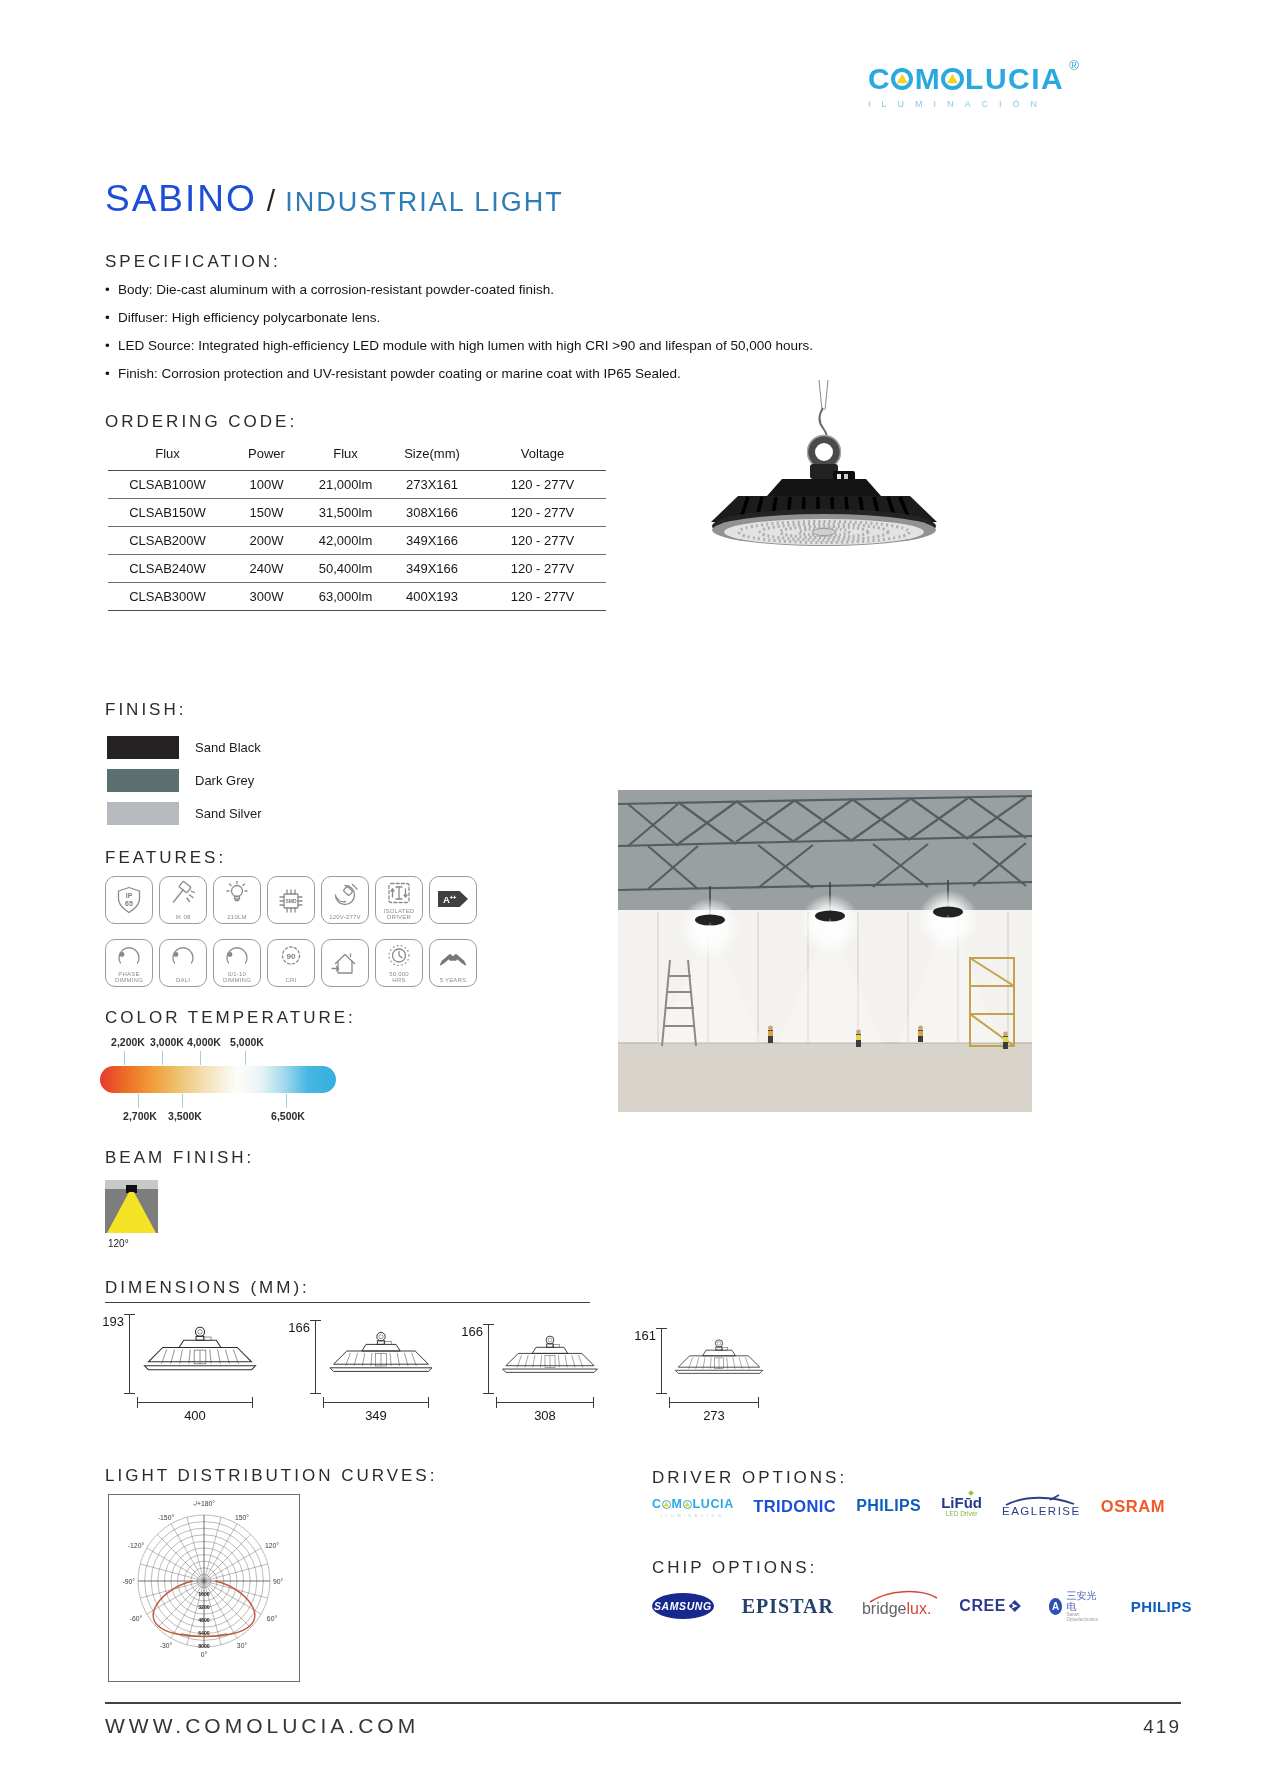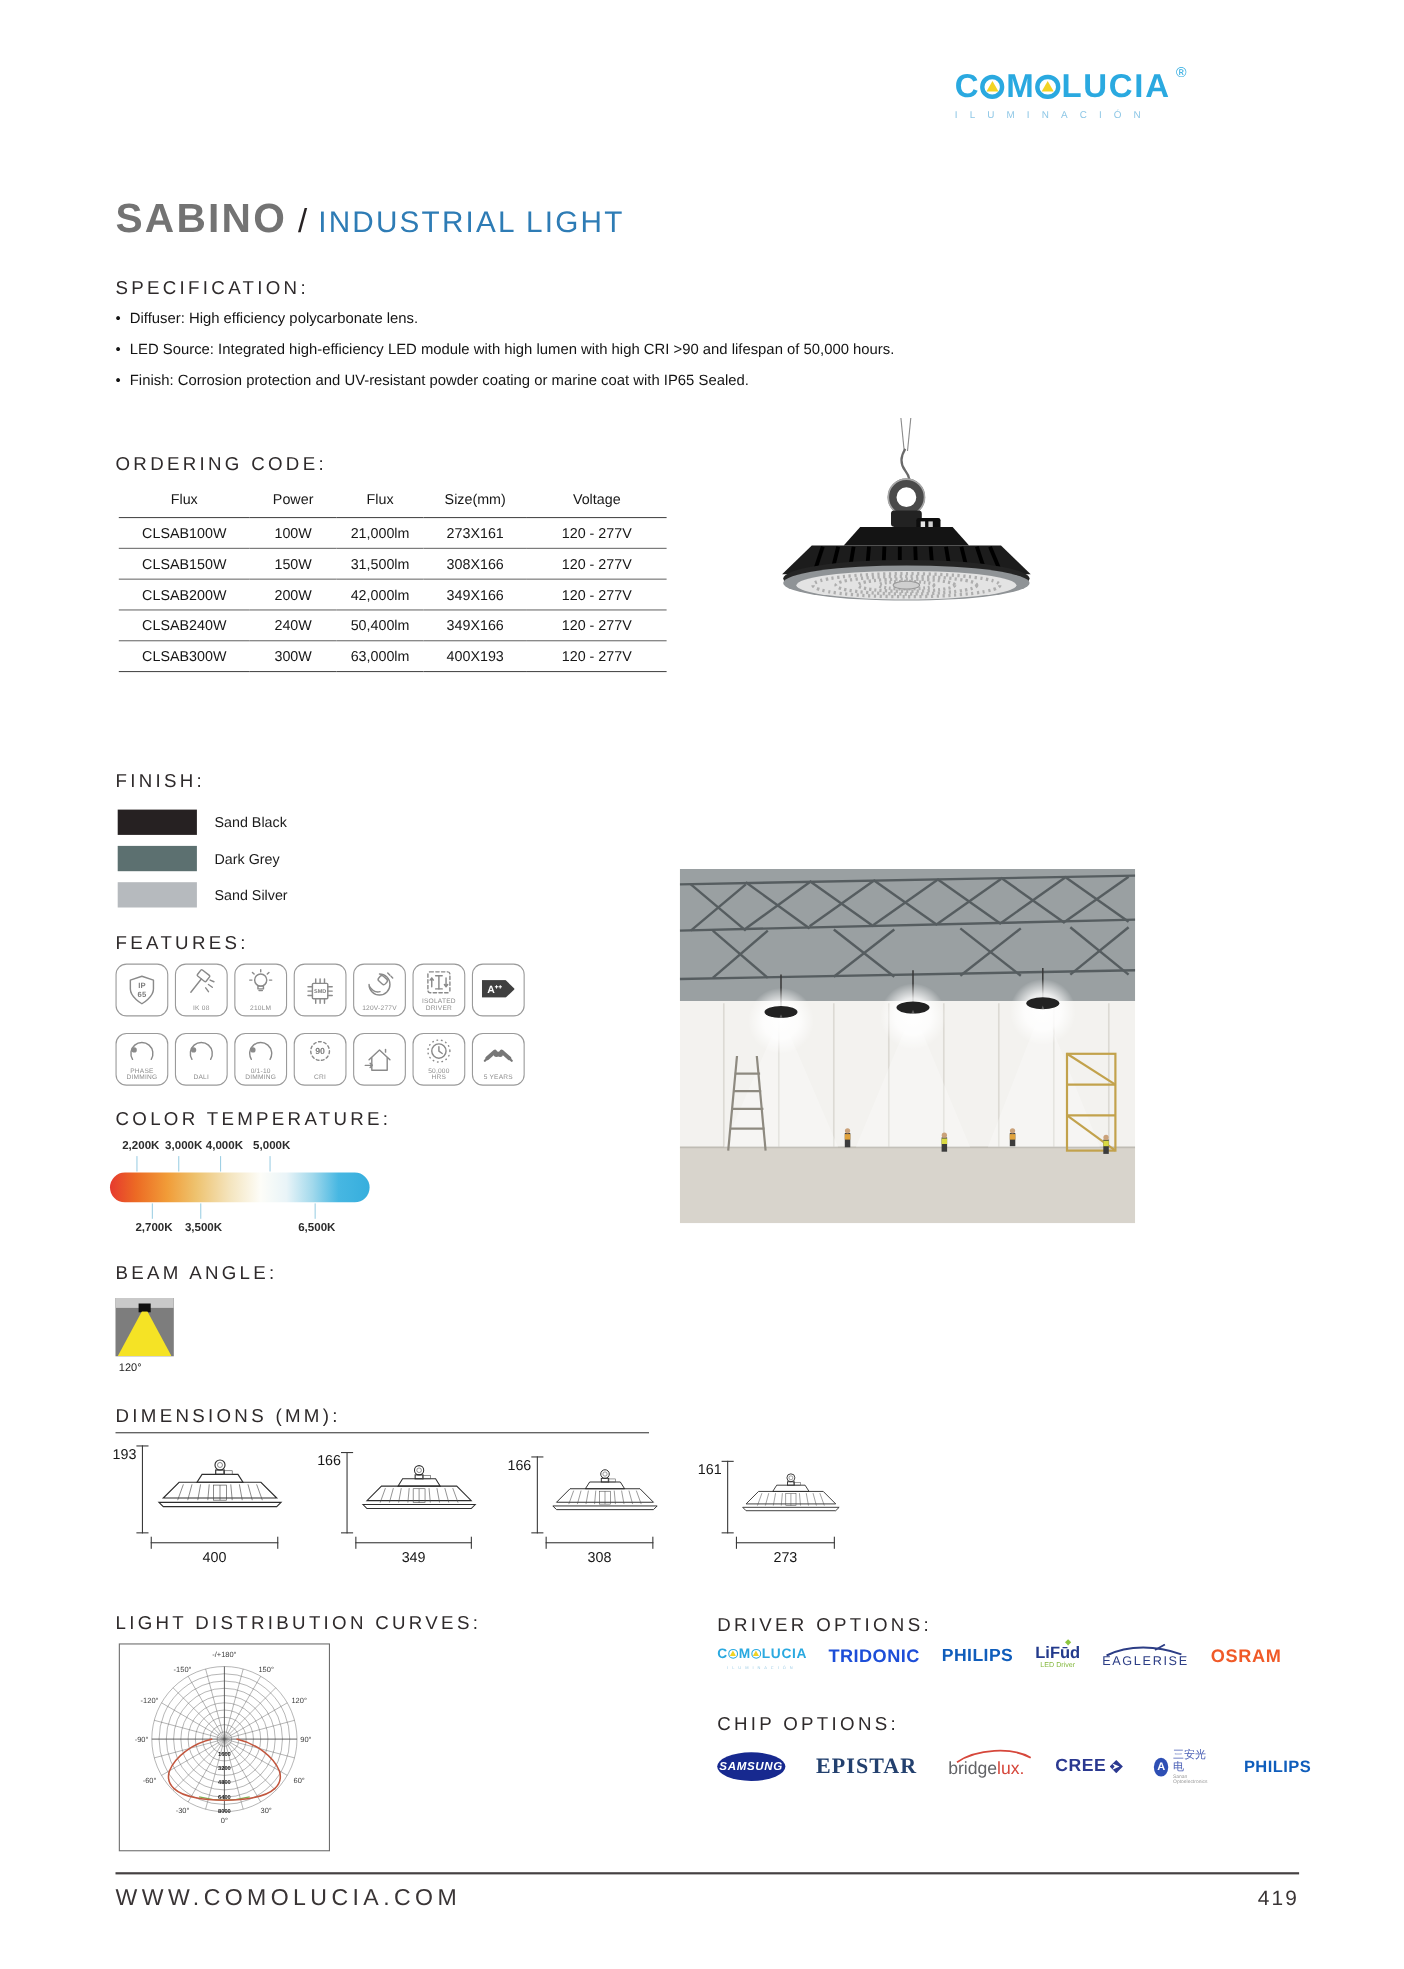--- a/index.html
+++ b/index.html
@@ -12,21 +12,21 @@
   .cl-o{width:0.74em;height:0.74em;border:0.135em solid #2aa9e0;border-radius:50%;position:relative;box-sizing:border-box;}
   .cl-tri{position:absolute;left:6%;top:8%;width:88%;height:84%;background:#f2d324;clip-path:polygon(50% 6%,94% 86%,6% 86%);border-radius:18%;}
   .logo-main{top:64px;left:868px;width:186px;}
   .logo-main .cl-word{font-size:30px;}
   .logo-main .reg{position:absolute;right:-16px;top:-6px;font-size:13px;color:#2aa9e0;font-weight:normal;}
   .logo-sub{margin-top:5px;font-size:9px;letter-spacing:11px;color:#8ec7e6;white-space:nowrap;}
 
   
   .sec-h{font-size:17px;letter-spacing:3px;color:#2e2a2b;white-space:nowrap;}
   .title-row{top:178px;left:105px;display:flex;align-items:baseline;gap:10px;}
-  .title-product{font-size:37px;font-weight:bold;letter-spacing:2px;color:#737373;}
+  .title-product{font-size:37px;font-weight:normal;letter-spacing:2px;color:#1d4ed8;}
   .title-sep{font-size:30px;color:#272223;}
   .title-cat{font-size:27px;letter-spacing:2px;color:#2e7cb5;}
 
   
   .spec-item{position:relative;font-size:13.5px;color:#141414;margin-bottom:13px;padding-left:13px;}
   .spec-item::before{content:"•";position:absolute;left:0;top:0;}
 
   
   table.order{border-collapse:collapse;font-size:13px;color:#171717;}
   table.order th{font-weight:normal;padding:6px 2px 9px;}
@@ -148,20 +148,21 @@
 </div>
 
 <div class="abs title-row">
   <span class="title-product">SABINO</span>
   <span class="title-sep">/</span>
   <span class="title-cat">INDUSTRIAL LIGHT</span>
 </div>
 
 <div class="abs sec-h" style="left:105px;top:252px;">SPECIFICATION:</div>
 <div class="abs" style="left:105px;top:282px;width:720px;">
+  <div class="spec-item">Body: Die-cast aluminum with a corrosion-resistant powder-coated finish.</div>
   <div class="spec-item">Diffuser: High efficiency polycarbonate lens.</div>
   <div class="spec-item">LED Source: Integrated high-efficiency LED module with high lumen with high CRI &gt;90 and lifespan of 50,000 hours.</div>
   <div class="spec-item">Finish: Corrosion protection and UV-resistant powder coating or marine coat with IP65 Sealed.</div>
 </div>
 
 <div class="abs sec-h" style="left:105px;top:412px;">ORDERING CODE:</div>
 <table class="order abs" style="left:108px;top:440px;">
   <thead>
     <tr>
       <th style="width:115px;">Flux</th>
@@ -426,21 +427,21 @@
 <div class="ct-tick" style="left:200px;top:1051px;"></div>
 <div class="ct-tick" style="left:245px;top:1051px;"></div>
 <div class="ct-bar"></div>
 <div class="ct-tick" style="left:138px;top:1094px;"></div>
 <div class="ct-tick" style="left:182px;top:1094px;"></div>
 <div class="ct-tick" style="left:286px;top:1094px;"></div>
 <div class="ct-label" style="left:140px;top:1110px;">2,700K</div>
 <div class="ct-label" style="left:185px;top:1110px;">3,500K</div>
 <div class="ct-label" style="left:288px;top:1110px;">6,500K</div>
 
-<div class="abs sec-h" style="left:105px;top:1148px;">BEAM ANGLE:</div>
+<div class="abs sec-h" style="left:105px;top:1148px;">BEAM FINISH:</div>
 <div class="abs beam" style="left:105px;top:1180px;">
   <div class="strip"></div>
   <div class="fixture"></div>
   <div class="cone"></div>
 </div>
 <div class="abs beam-val" style="left:108px;top:1238px;">120°</div>
 
 <div class="abs sec-h" style="left:105px;top:1278px;">DIMENSIONS (MM):</div>
 <div class="abs dims-rule" style="left:105px;top:1302px;width:485px;"></div>
 

